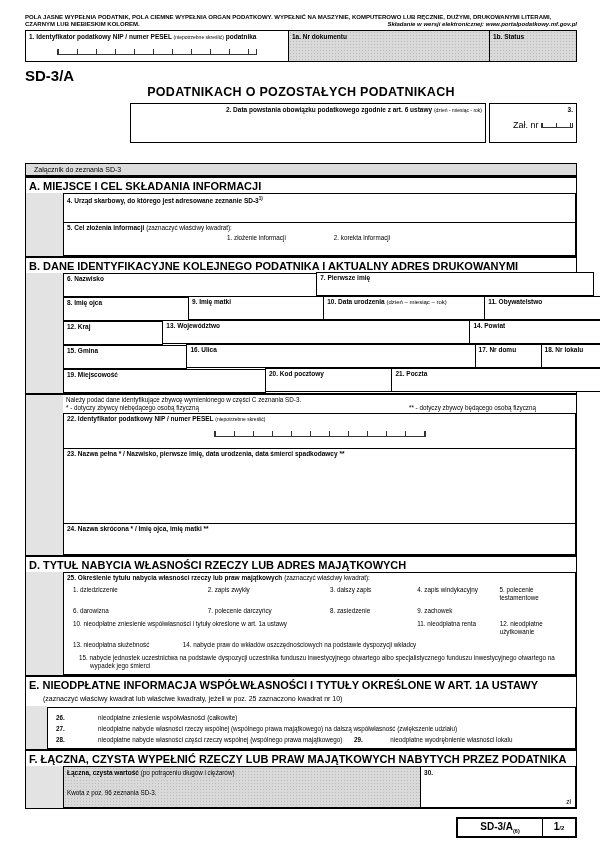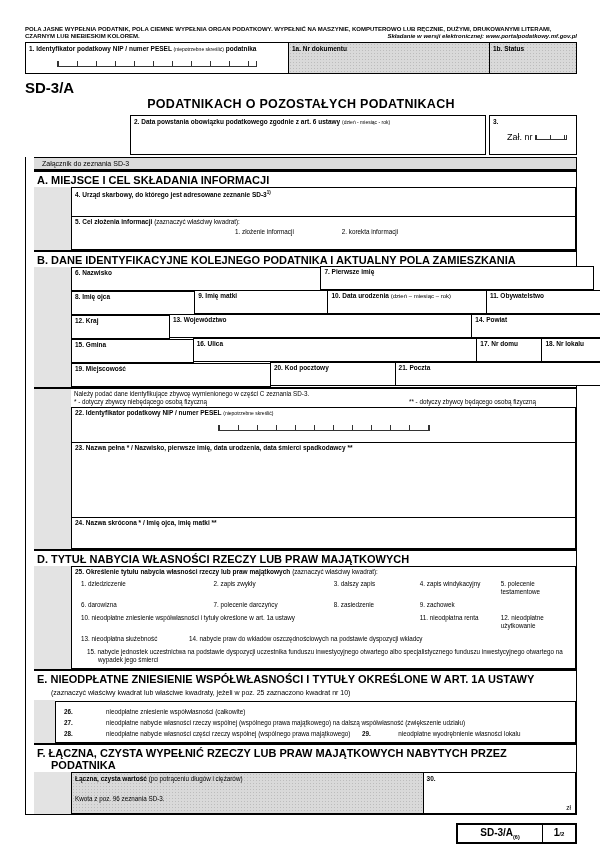--- a/index.html
+++ b/index.html
@@ -1,18 +1,18 @@
 <!DOCTYPE html>
 <html><head>
 <meta charset="utf-8">
 <style>
   html,body{margin:0;padding:0;}
   body{width:600px;height:849px;background:#fff;color:#000;
        font-family:"Liberation Sans", sans-serif;position:relative;overflow:hidden;}
-  .page{position:absolute;left:25px;top:26px;width:552px;}
+  .page{position:absolute;left:25px;top:14px;width:552px;}
 
   
   .instr{position:relative;font-size:6px;font-weight:bold;line-height:7px;}
   .instr .efile{position:absolute;right:0;bottom:0;font-style:italic;font-size:6px;}
 
   
   .idrow{display:flex;border:1px solid #000;margin-top:2px;}
   .idrow .c1{flex:0 0 256px;padding:2px 3px;position:relative;height:26px;}
   .lbl{font-size:6.5px;font-weight:bold;line-height:7px;}
   .lbl .note{font-weight:normal;font-size:5px;}
@@ -24,26 +24,26 @@
          background-image:repeating-linear-gradient(90deg,#333 0,#333 1px,transparent 1px,transparent 19px);}
   .r1{width:198px;margin:8px 0 0 28px;}
   .r22{width:210px;margin:8px auto 2px auto;}
   .r3{display:inline-block;width:30px;height:4px;vertical-align:baseline;
       border-bottom:1px solid #333;border-left:1px solid #333;border-right:1px solid #333;
       background-image:repeating-linear-gradient(90deg,#333 0,#333 1px,transparent 1px,transparent 14px);}
 
   .formcode{font-size:15px;font-weight:bold;margin-top:5px;}
   .title{text-align:center;font-size:12.5px;font-weight:bold;letter-spacing:.3px;margin-top:1px;}
 
-  .row23{position:relative;height:42px;margin-top:4px;}
+  .row23{position:relative;height:60px;margin-top:4px;text-align:right;}
   .f2{position:absolute;left:105px;top:0;width:348px;height:34px;border:1px solid #000;padding:2px 3px;}
   .f3{position:absolute;right:0;top:0;width:80px;height:34px;border:1px solid #000;padding:2px 3px;font-size:6.5px;font-weight:bold;}
   .f3 .zal{font-weight:normal;font-size:9px;margin:7px 0 0 14px;}
 
-  .frame{border-left:1px solid #000;border-right:1px solid #000;border-bottom:1px solid #000;padding-left:8px;}
+  .frame{border-left:1px solid #000;border-right:1px solid #000;border-bottom:1px solid #000;}
   .attbar{background:#dcdcdc;border-top:1px solid #000;border-bottom:1px solid #000;
           font-size:7px;padding:2px 8px;}
 
   .sec{border-top:2.5px solid #000;}
   .sech{font-size:11px;font-weight:bold;line-height:12px;padding:2px 4px 1px 3px;}
   .hang{padding-left:17px;text-indent:-14px;}
   .sech .hnote{font-weight:normal;font-size:7px;}
 
   .cnt{display:flex;}
   .gut{flex:0 0 37px;background:#e3e3e3;}
@@ -152,21 +152,21 @@
             <div class="opts5">
               <span>1. złożenie informacji</span>
               <span>2. korekta informacji</span>
             </div>
           </div>
         </div>
       </div>
     </div>
 
     <div class="sec">
-      <div class="sech">B. DANE IDENTYFIKACYJNE KOLEJNEGO PODATNIKA I AKTUALNY POLA ZAMIESZKANIA</div>
+      <div class="sech">B. DANE IDENTYFIKACYJNE KOLEJNEGO PODATNIKA I AKTUALNY ADRES DRUKOWANYMI</div>
       <div class="cnt">
         <div class="gut"></div>
         <div class="flds">
           <div class="brow">
             <div class="box h24" style="flex-basis:48%">
                 <div class="lbl">6. Nazwisko</div>
               </div>
             <div class="box h24" style="flex-basis:52.5%">
                 <div class="lbl">7. Pierwsze imię</div>
               </div>
@@ -248,21 +248,21 @@
             <div class="lbl">23. Nazwa pełna * / Nazwisko, pierwsze imię, data urodzenia, data śmierci spadkodawcy **</div>
           </div>
           <div class="box t24">
             <div class="lbl">24. Nazwa skrócona * / Imię ojca, imię matki **</div>
           </div>
         </div>
       </div>
     </div>
 
     <div class="sec">
-      <div class="sech">D. TYTUŁ NABYCIA WŁASNOŚCI RZECZY LUB PRAW MAJĄTKOWYCH</div>
+      <div class="sech">D. TYTUŁ NABYCIA WŁASNOŚCI RZECZY LUB ADRES MAJĄTKOWYCH</div>
       <div class="cnt">
         <div class="gut"></div>
         <div class="flds">
           <div class="box">
             <div class="lbl" style="margin-bottom:5px">
               <span>25. Określenie tytułu nabycia własności rzeczy lub praw majątkowych</span>
               <span class="note" style="font-size:6.3px">(zaznaczyć właściwy kwadrat):</span>
             </div>
             <div class="oprow">
               <span style="flex:0 0 27%">1. dziedziczenie</span>
@@ -289,21 +289,21 @@
             <div class="oprow" style="padding-bottom:3px">
               <span class="op15">15. nabycie jednostek uczestnictwa na podstawie dyspozycji uczestnika funduszu inwestycyjnego otwartego albo specjalistycznego funduszu inwestycyjnego otwartego na wypadek jego śmierci</span>
             </div>
           </div>
         </div>
       </div>
     </div>
 
     <div class="sec">
       <div class="sech hang">
-        <span>E. NIEODPŁATNE ZNIESIENIE WSPÓŁWŁASNOŚCI I TYTUŁY OKREŚLONE W ART. 1A USTAWY</span>
+        <span>E. NIEODPŁATNE INFORMACJA WSPÓŁWŁASNOŚCI I TYTUŁY OKREŚLONE W ART. 1A USTAWY</span>
         <span class="hnote">(zaznaczyć właściwy kwadrat lub właściwe kwadraty, jeżeli w poz. 25 zaznaczono kwadrat nr 10)</span>
       </div>
       <div class="cnt">
         <div class="gut2"></div>
         <div class="flds">
           <div class="eitems">
             <div class="eitem">
               <span class="num">26.</span>
               <span class="cbgap"></span>
               <span>nieodpłatne zniesienie współwłasności (całkowite)</span>

